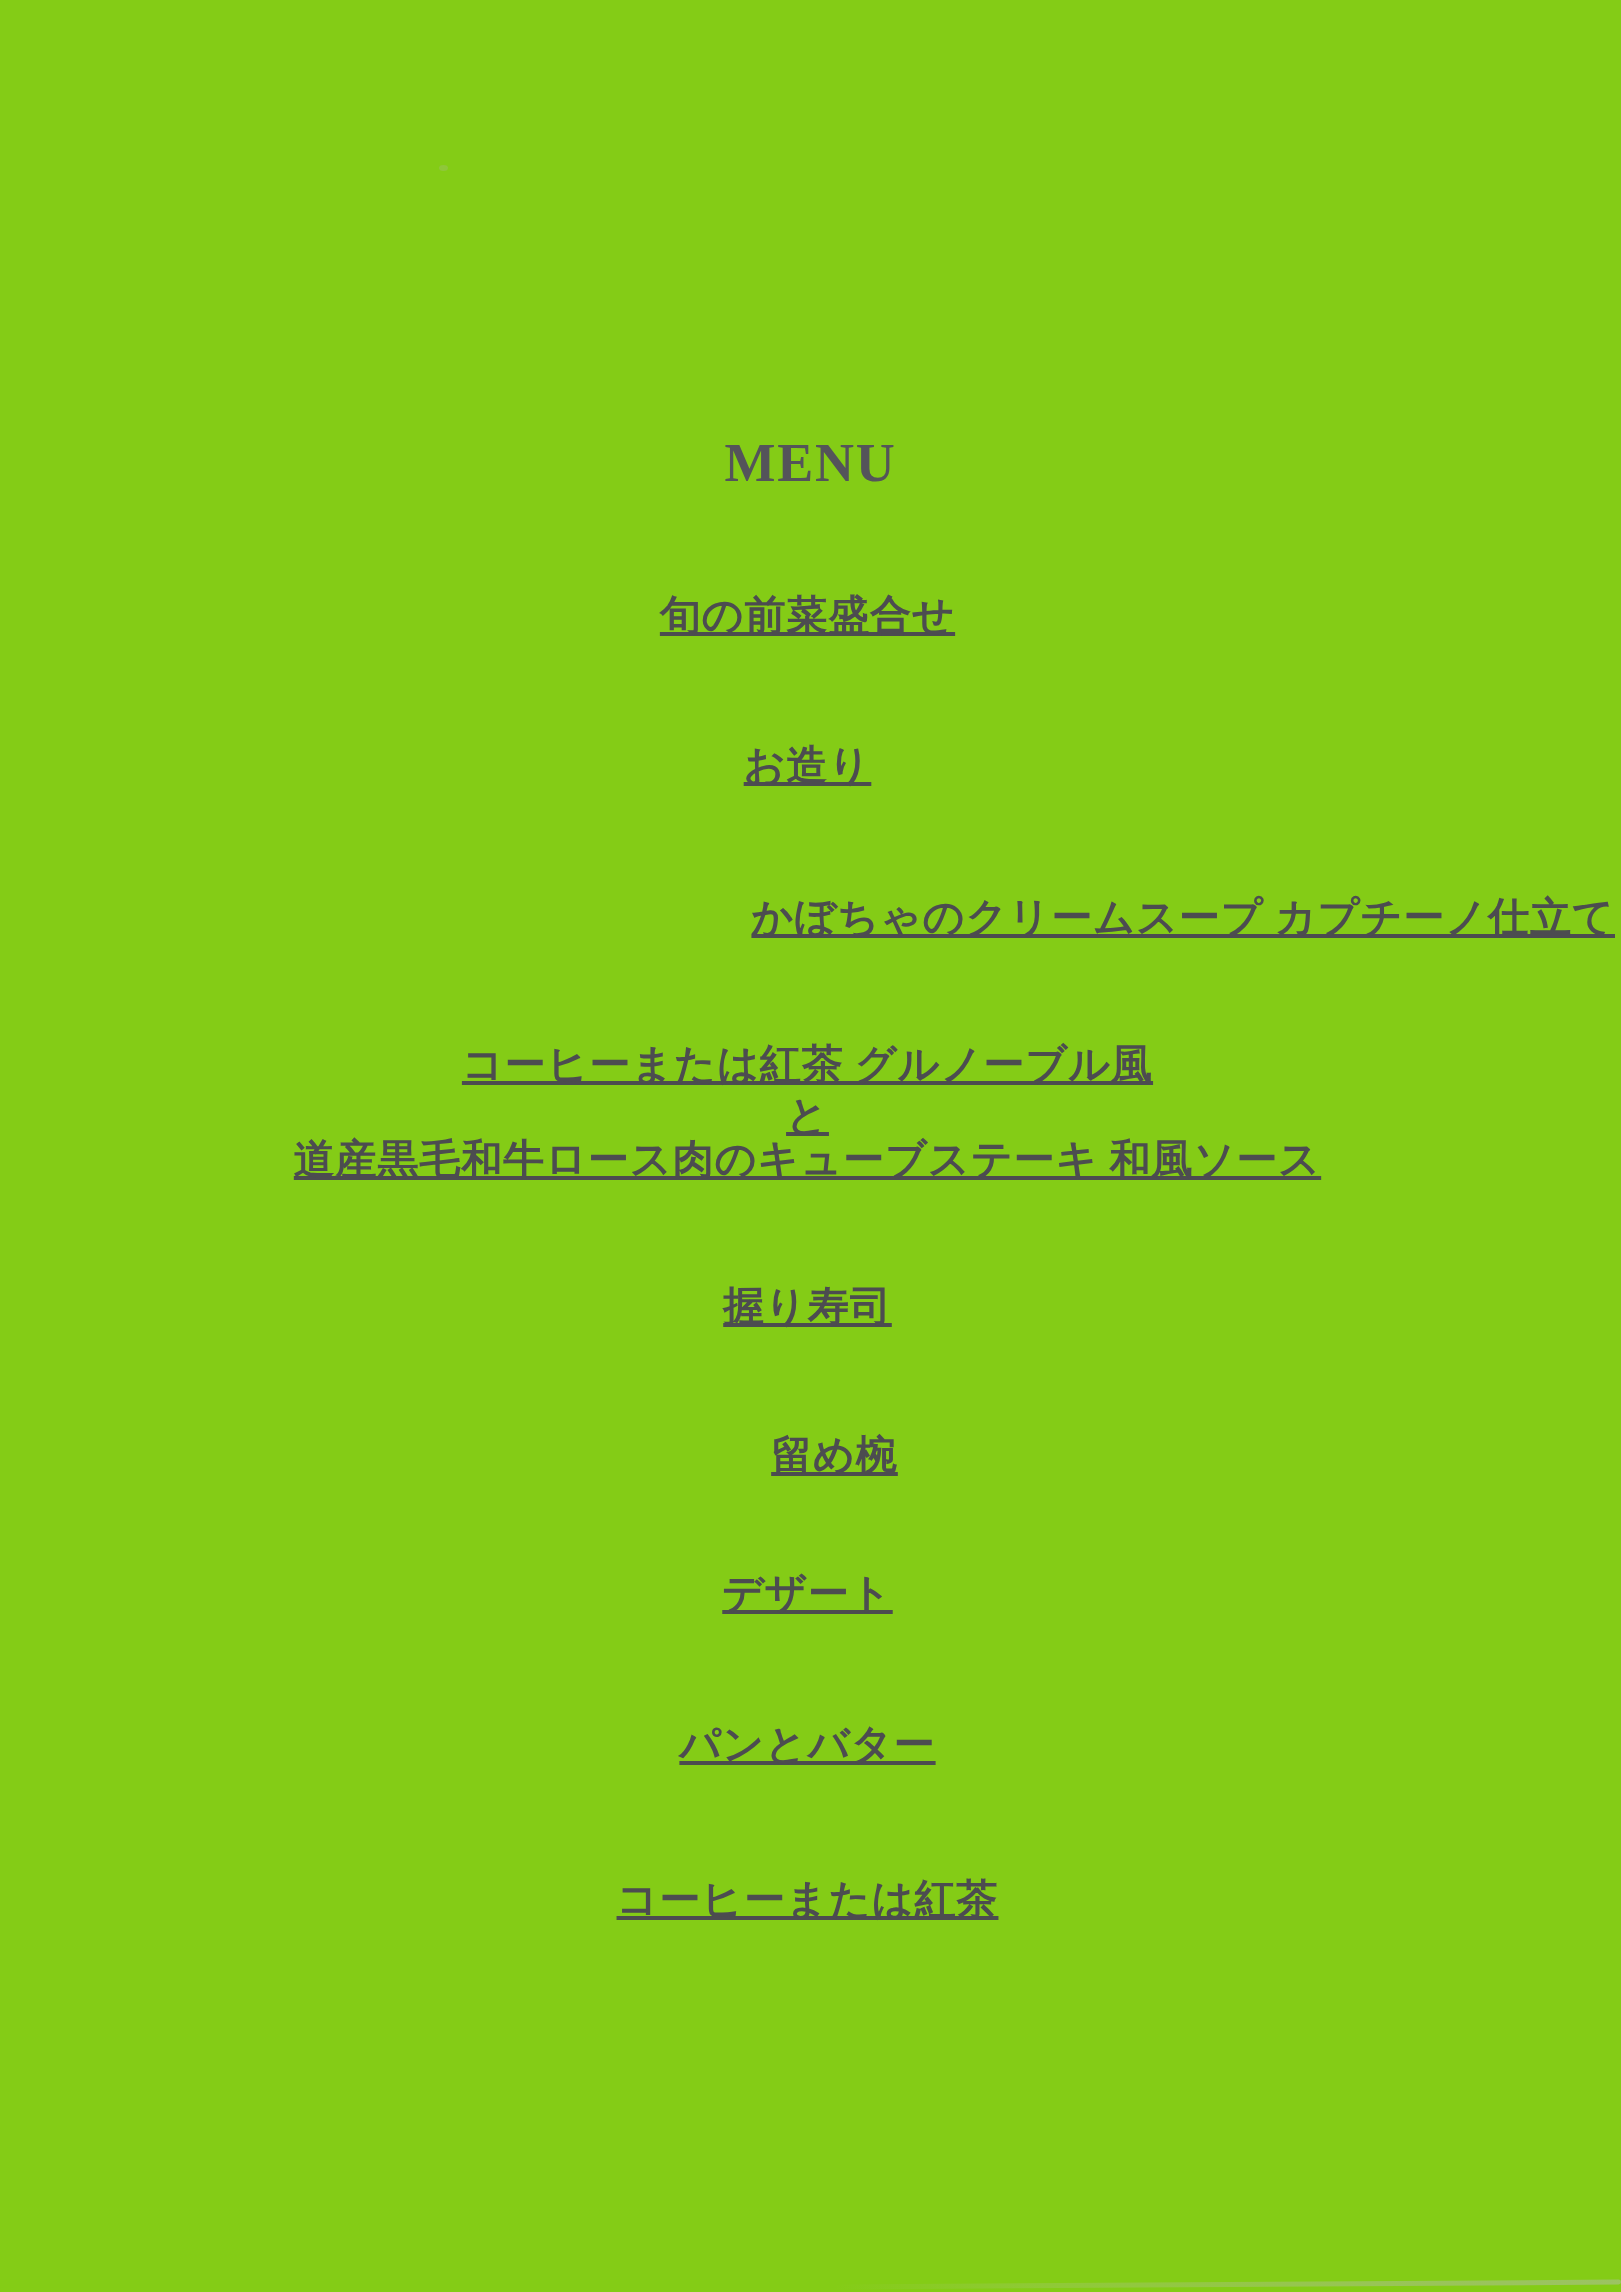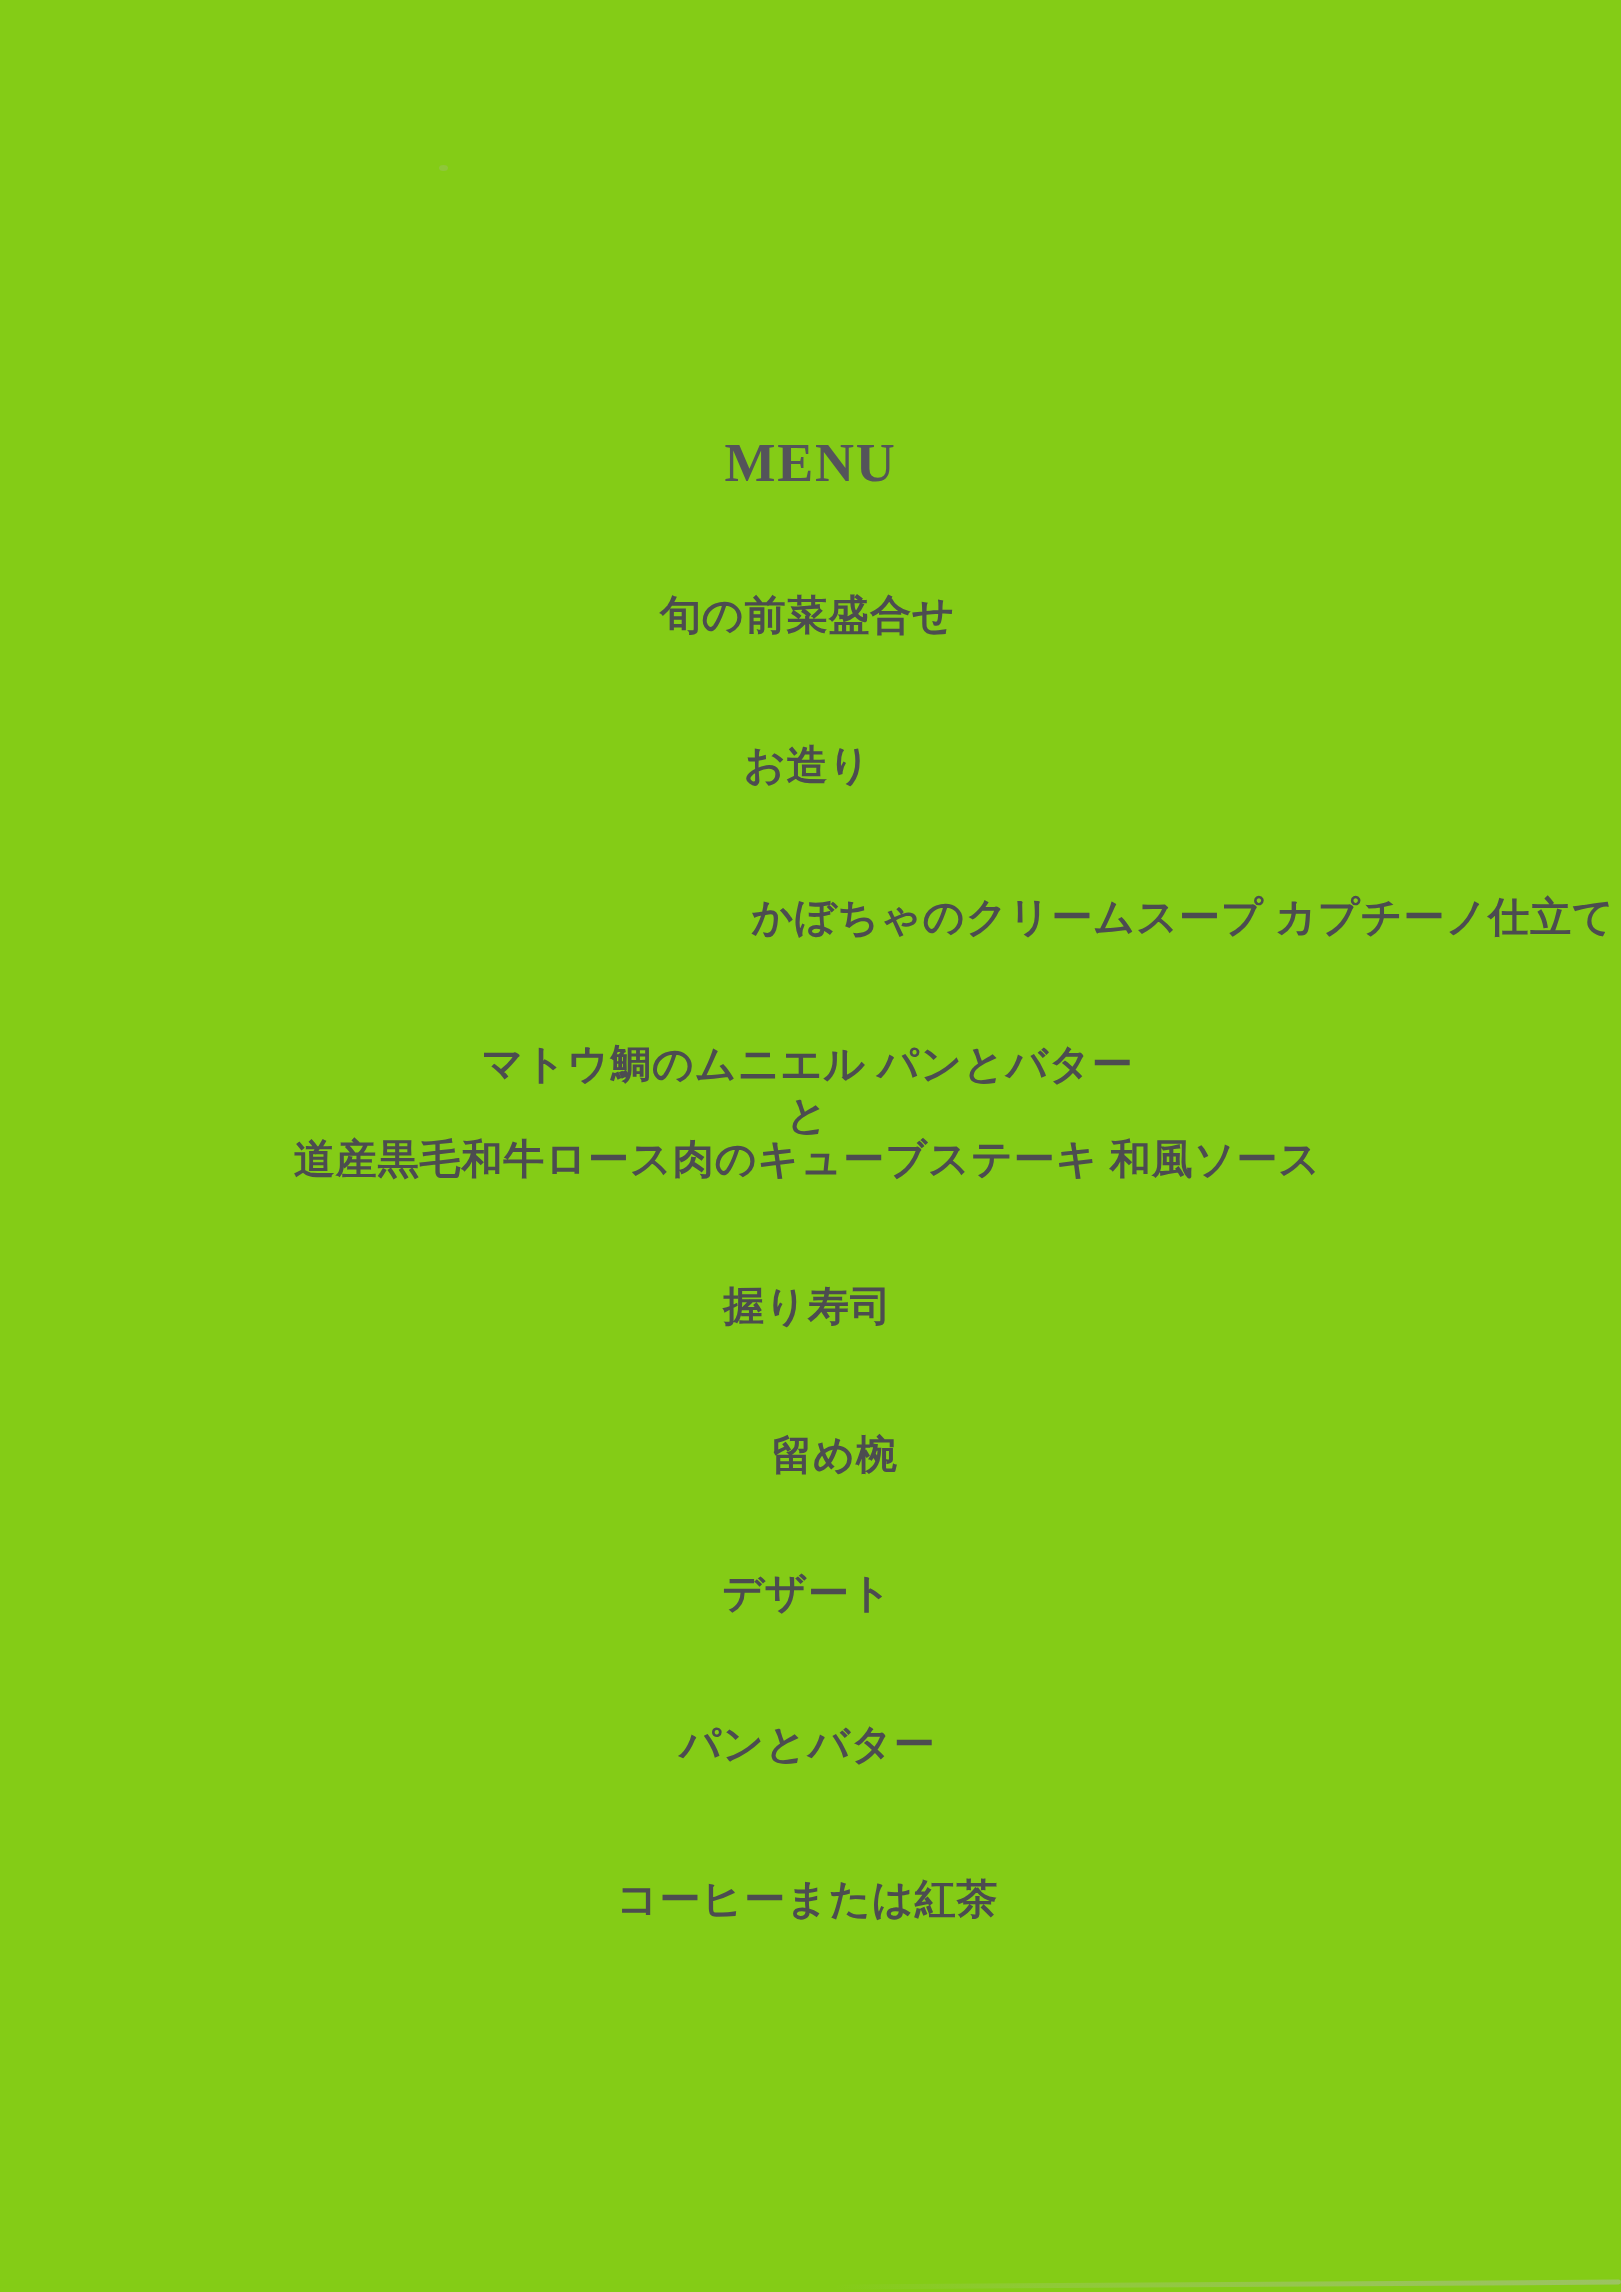--- a/index.html
+++ b/index.html
@@ -20,20 +20,21 @@
     position: absolute;
     left: 0;
     width: 1615px;
     text-align: center;
     font-size: 41px;
     font-weight: 600;
     line-height: 47px;
     letter-spacing: 0.9px;
     color: #4c4c50;
     white-space: nowrap;
+    text-decoration: underline;
   }
   .title {
     position: absolute;
     left: 0;
     top: 435px;
     width: 1621px;
     text-align: center;
     font-size: 54px;
     font-weight: 700;
     line-height: 56px;
@@ -82,21 +83,21 @@
 <div class="page">
 
   <div class="title">MENU</div>
 
   <div class="line l-appetizer">旬の前菜盛合せ</div>
 
   <div class="line l-sashimi">お造り</div>
 
   <div class="line l-soup">かぼちゃのクリームスープ カプチーノ仕立て</div>
 
-  <div class="line l-fish">マトウ鯛のムニエル パンとバター</div>
+  <div class="line l-fish">コーヒーまたは紅茶 グルノーブル風</div>
 
   <div class="line l-connector">と</div>
 
   <div class="line l-meat">道産黒毛和牛ロース肉のキューブステーキ 和風ソース</div>
 
   <div class="line l-sushi">握り寿司</div>
 
   <div class="line l-tomewan">留め椀</div>
 
   <div class="line l-dessert">デザート</div>

